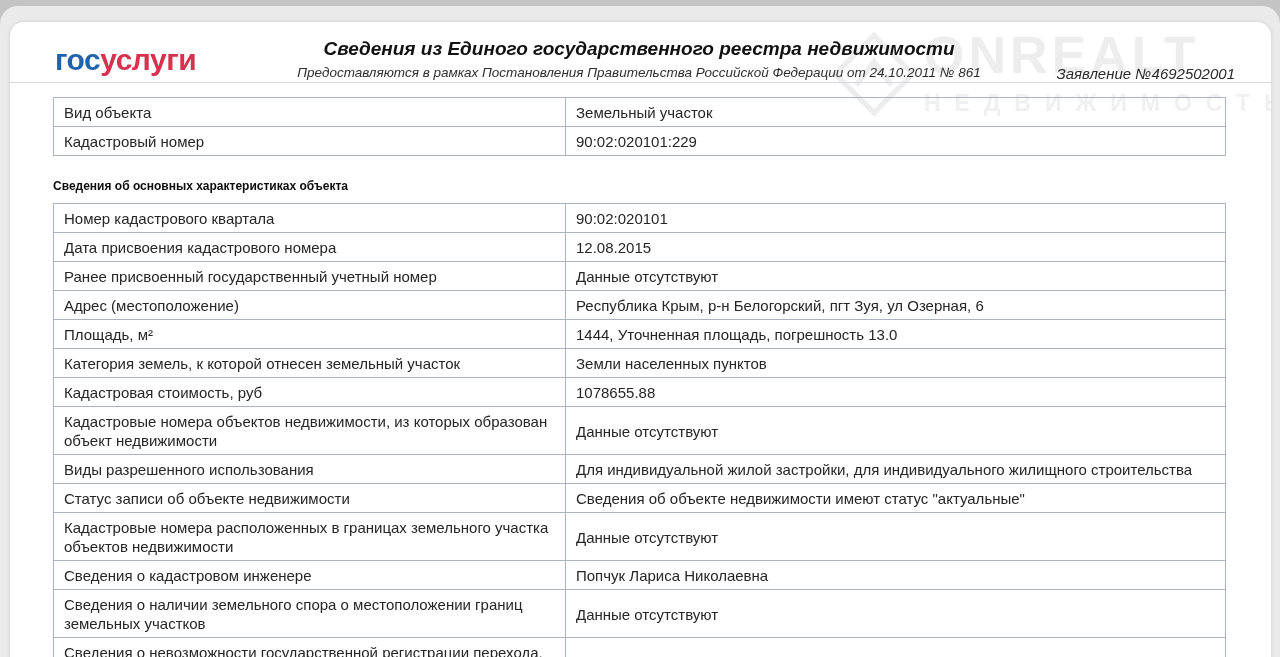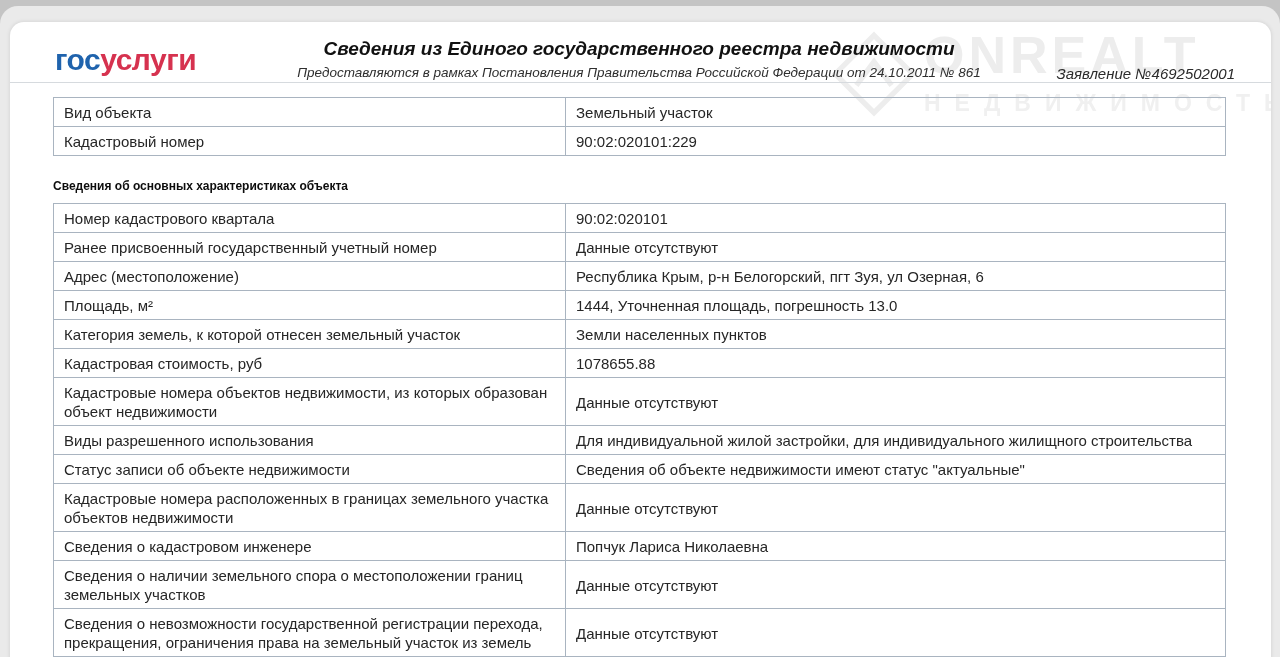--- a/index.html
+++ b/index.html
@@ -153,20 +153,24 @@
 
     <div class="section-heading">Сведения об основных характеристиках объекта</div>
 
     <table class="data-table main-table">
       <tbody id="main-table-body">
           <tr>
             <td class="label-cell">Номер кадастрового квартала</td>
             <td class="value-cell">90:02:020101</td>
           </tr>
           <tr>
+            <td class="label-cell">Дата присвоения кадастрового номера</td>
+            <td class="value-cell">12.08.2015</td>
+          </tr>
+          <tr>
             <td class="label-cell">Ранее присвоенный государственный учетный номер</td>
             <td class="value-cell">Данные отсутствуют</td>
           </tr>
           <tr>
             <td class="label-cell">Адрес (местоположение)</td>
             <td class="value-cell">Республика Крым, р-н Белогорский, пгт Зуя, ул Озерная, 6</td>
           </tr>
           <tr>
             <td class="label-cell">Площадь, м²</td>
             <td class="value-cell">1444, Уточненная площадь, погрешность 13.0</td>

